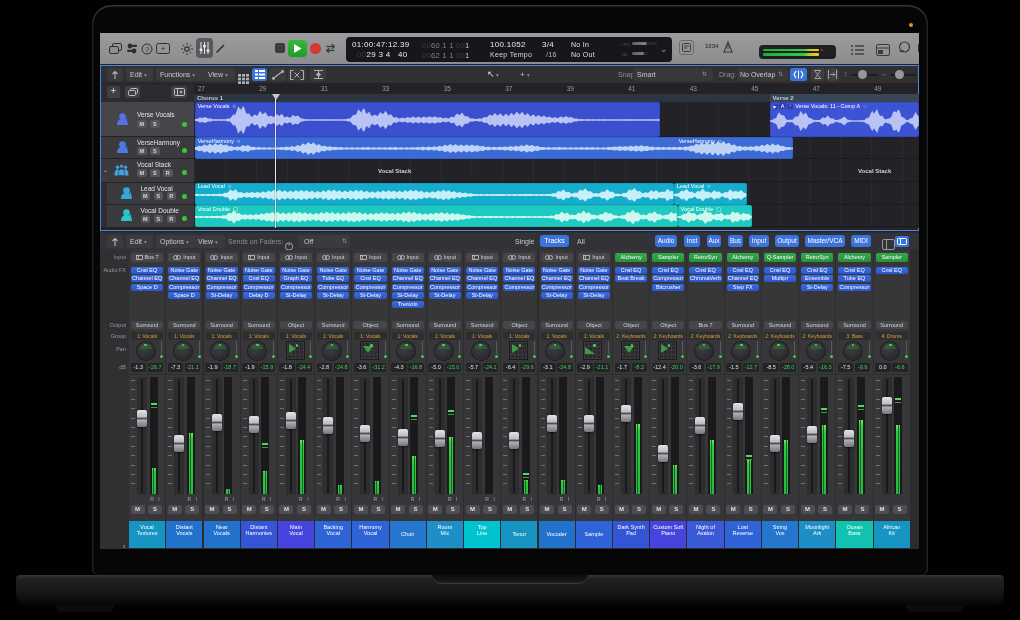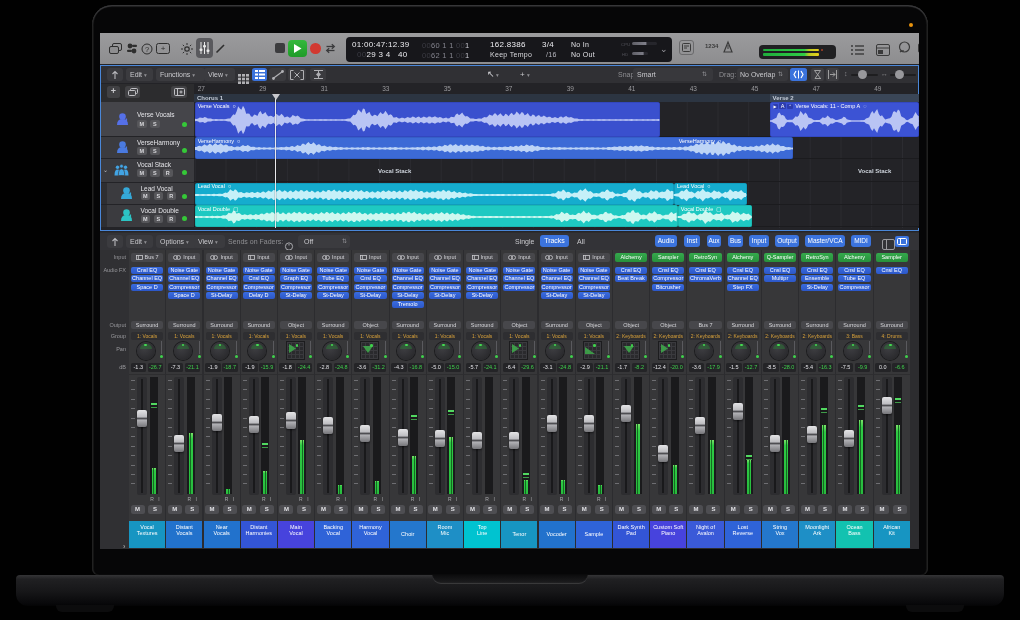--- a/index.html
+++ b/index.html
@@ -88,21 +88,21 @@
             <path d="M10.5,8.5 h-7"></path>
             <path d="M7.8,2.2 L10.3,4.5 L7.8,6.8"></path>
             <path d="M5.2,6.2 L2.7,8.5 L5.2,10.8"></path>
           </g>
         </svg></div>
       <div class="ab" style="left:246px;top:3.5px;width:326px;height:25px;background:#17171b;border-radius:4px"></div>
       <div class="ab" style="left:252px;top:7px;color:#ececf0;font:7px 'Liberation Sans',sans-serif;letter-spacing:0.3px;white-space:pre;font-size:8px">01:00:47:12.39</div>
       <div class="ab" style="left:257px;top:17.2px;color:#ececf0;font:7px 'Liberation Sans',sans-serif;letter-spacing:0.3px;white-space:pre;font-size:8px"><span style="color:#3c3c44">00</span>29 3 4   40</div>
       <div class="ab" style="left:322px;top:7.5px;font:7px 'Liberation Sans',sans-serif;letter-spacing:0.3px;white-space:pre;font-size:7.5px;color:#3c3c44">00<span style="color:#84848e">60 1 1</span> 00<span style="color:#cacad2">1</span></div>
       <div class="ab" style="left:322px;top:17.5px;font:7px 'Liberation Sans',sans-serif;letter-spacing:0.3px;white-space:pre;font-size:7.5px;color:#3c3c44">00<span style="color:#84848e">62 1 1</span> 00<span style="color:#cacad2">1</span></div>
-      <div class="ab" style="left:390px;top:7px;color:#ececf0;font:7px 'Liberation Sans',sans-serif;letter-spacing:0.3px;white-space:pre;font-size:8px">162.8386</div>
+      <div class="ab" style="left:390px;top:7px;color:#ececf0;font:7px 'Liberation Sans',sans-serif;letter-spacing:0.3px;white-space:pre;font-size:8px">100.1052</div>
       <div class="ab" style="left:390px;top:17.5px;color:#d8d8dc;font:7px 'Liberation Sans',sans-serif;letter-spacing:0.3px;white-space:pre">Keep Tempo</div>
       <div class="ab" style="left:442px;top:7px;color:#ececf0;font:7px 'Liberation Sans',sans-serif;letter-spacing:0.3px;white-space:pre;font-size:8px">3/4</div>
       <div class="ab" style="left:446px;top:17.5px;color:#b8b8c0;font:7px 'Liberation Sans',sans-serif;letter-spacing:0.3px;white-space:pre">/16</div>
       <div class="ab" style="left:471px;top:7.5px;color:#e0e0e4;font:7px 'Liberation Sans',sans-serif;letter-spacing:0.3px;white-space:pre">No In</div>
       <div class="ab" style="left:471px;top:17.5px;color:#e0e0e4;font:7px 'Liberation Sans',sans-serif;letter-spacing:0.3px;white-space:pre">No Out</div>
       <div class="ab" style="left:521px;top:8.5px;color:#55555d;font:7px 'Liberation Sans',sans-serif;letter-spacing:0.3px;white-space:pre;font-size:4px">CPU</div>
       <div class="ab" style="left:532px;top:8.5px;width:25px;height:3px;background:linear-gradient(90deg,#5e5e66,#80808a 55%,#26262c 60%,#26262c);border-radius:2px"></div>
       <div class="ab" style="left:522px;top:18.5px;color:#55555d;font:7px 'Liberation Sans',sans-serif;letter-spacing:0.3px;white-space:pre;font-size:4px">HD</div>
       <div class="ab" style="left:532px;top:18.5px;width:16px;height:3px;background:linear-gradient(90deg,#5e5e66,#7c7c86 70%,#26262c 75%);border-radius:2px"></div>
       <div class="ab" style="left:560px;top:11px;color:#9a9aa0;font:9px 'Liberation Sans',sans-serif">⌄</div>

